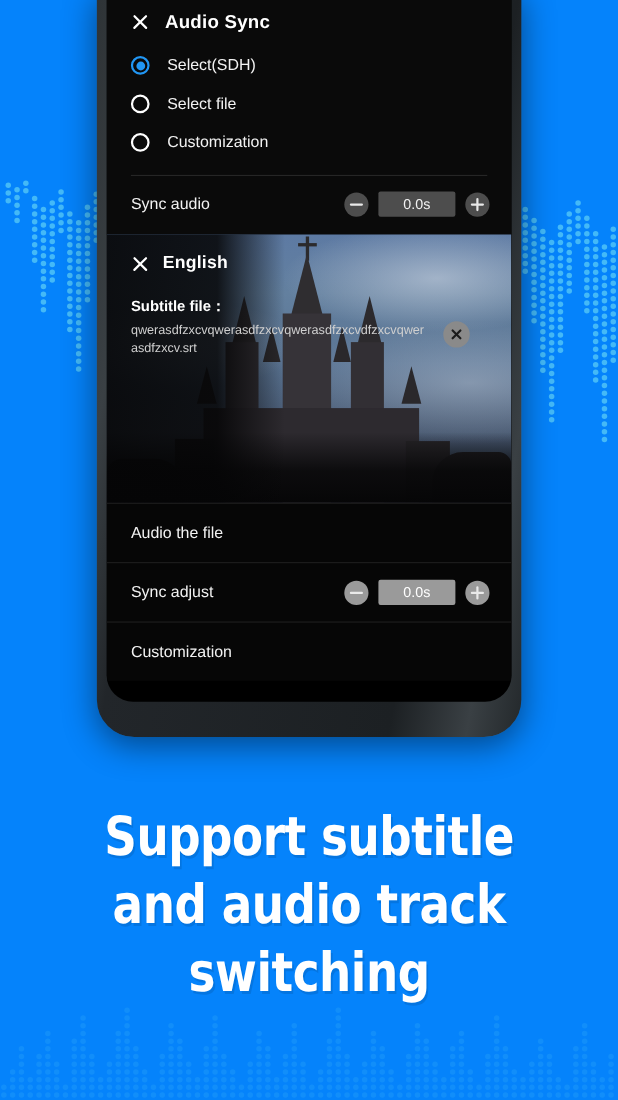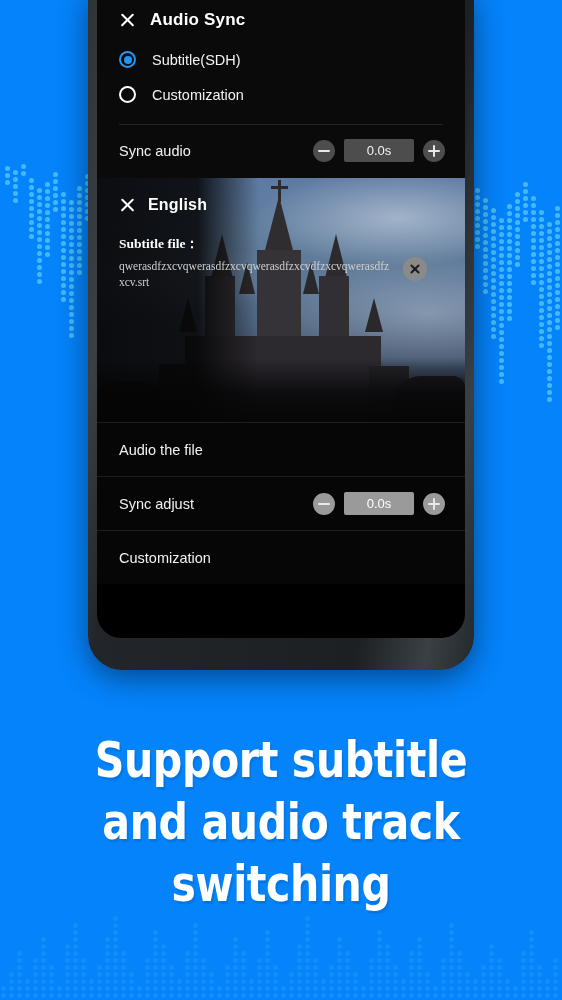--- a/index.html
+++ b/index.html
@@ -123,21 +123,21 @@
 
   .sub-head{
     position:absolute; left:22px; top:18px;
     display:flex; align-items:center; gap:12px; z-index:4;
   }
   .sub-head .panel-title{ font-size:16px; }
   .sub-file-block{
     position:absolute; left:22px; top:57px; width:326px; z-index:4;
     display:flex; align-items:flex-start;
   }
-  .sub-file-texts{ width:272px;font-family:Liberation Serif, serif; }
+  .sub-file-texts{ width:272px; }
   .sub-file-label{ color:#fff; font-size:13.5px; font-weight:bold; margin-bottom:6px; }
   .sub-file-name{
     color:#cfcfcf; font-size:11.5px; line-height:1.35;
     word-break:break-all;
   }
   .clear-btn{
     width:24px; height:24px; border-radius:50%;
     background:#8a8a8a; position:relative; margin-left:12px; margin-top:22px;
     flex:0 0 auto;
   }
@@ -1159,21 +1159,25 @@
   <div class="phone-screen">
 
     <div class="panel">
       <div class="panel-head">
         <span class="x-icon"></span>
         <span class="panel-title">Audio Sync</span>
       </div>
 
       <div class="radio-row">
         <span class="radio sel"></span>
-        <span class="radio-label">Subtitle(SDH)</span>
+        <span class="radio-label">Select(SDH)</span>
+      </div>
+      <div class="radio-row">
+        <span class="radio"></span>
+        <span class="radio-label">Select file</span>
       </div>
       <div class="radio-row">
         <span class="radio"></span>
         <span class="radio-label">Customization</span>
       </div>
 
       <div class="divider"></div>
 
       <div class="sync-row">
         <span class="sync-label">Sync audio</span>

